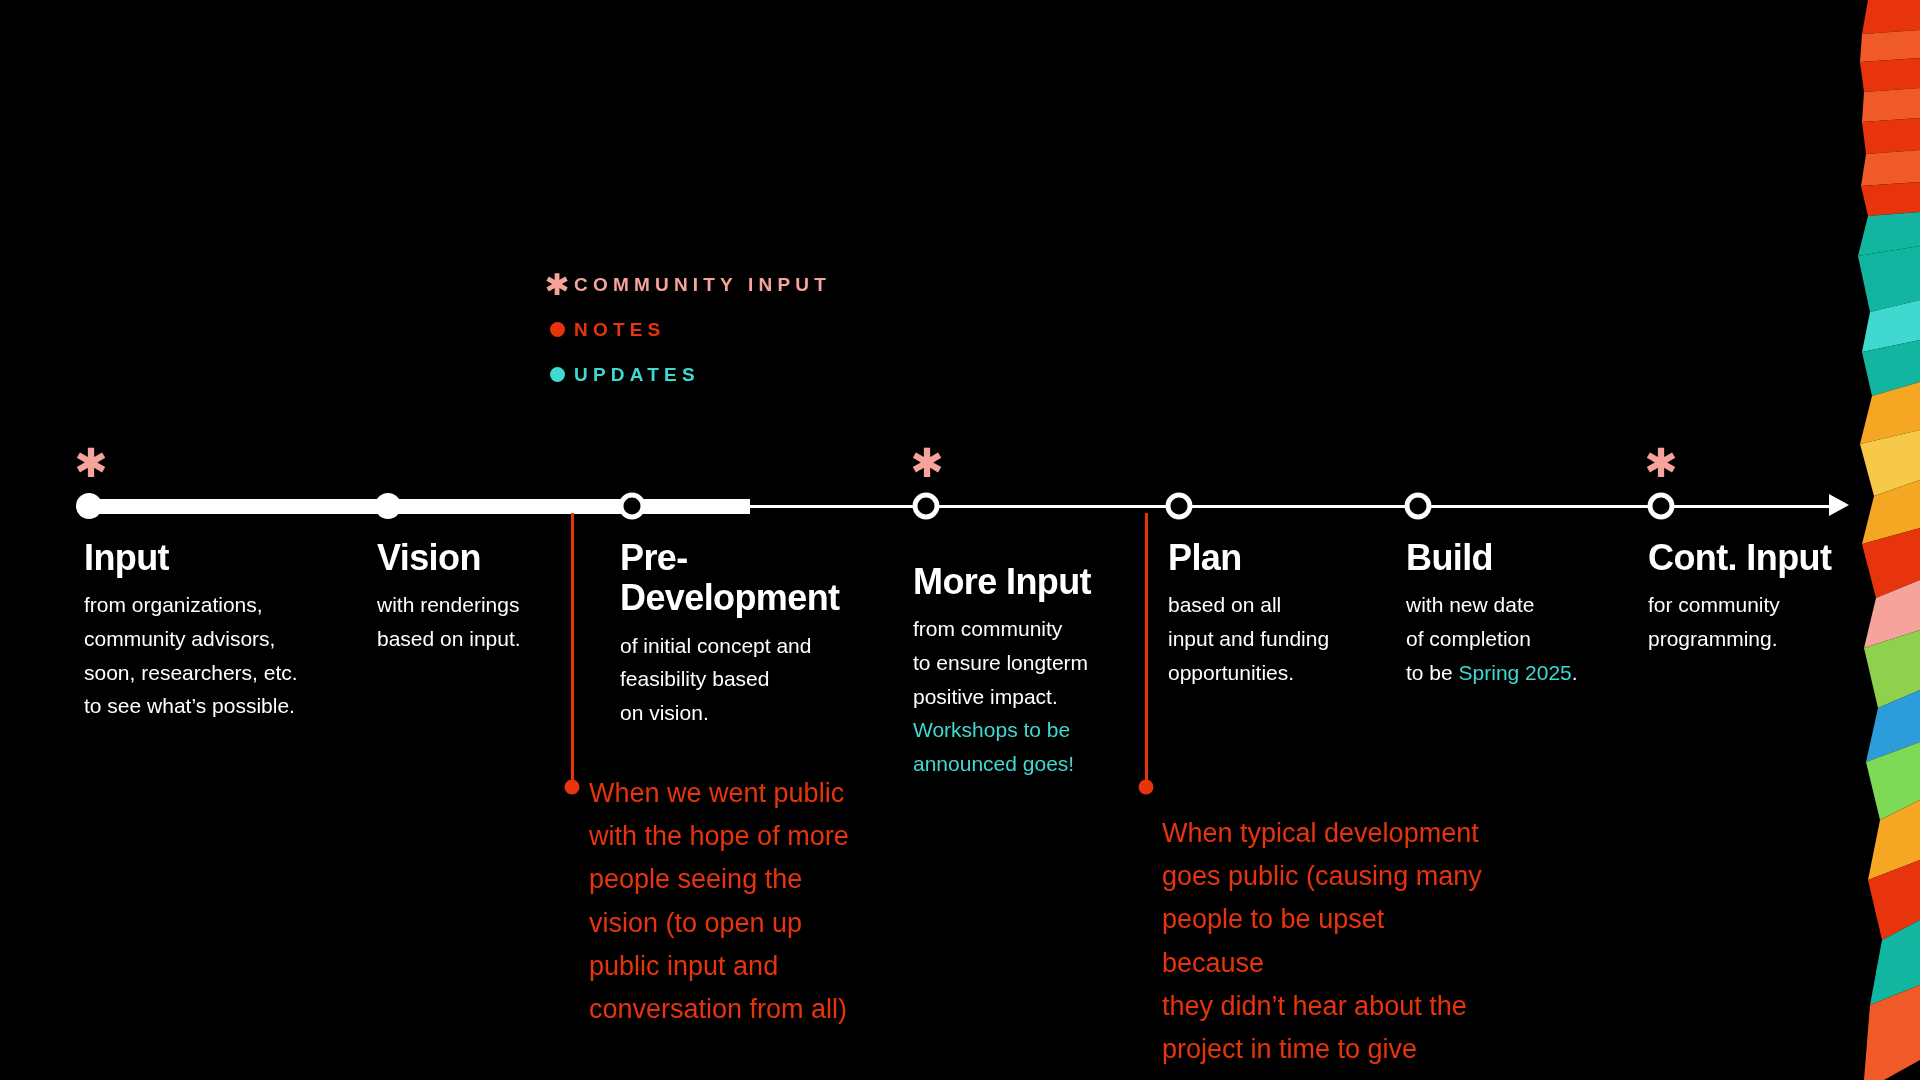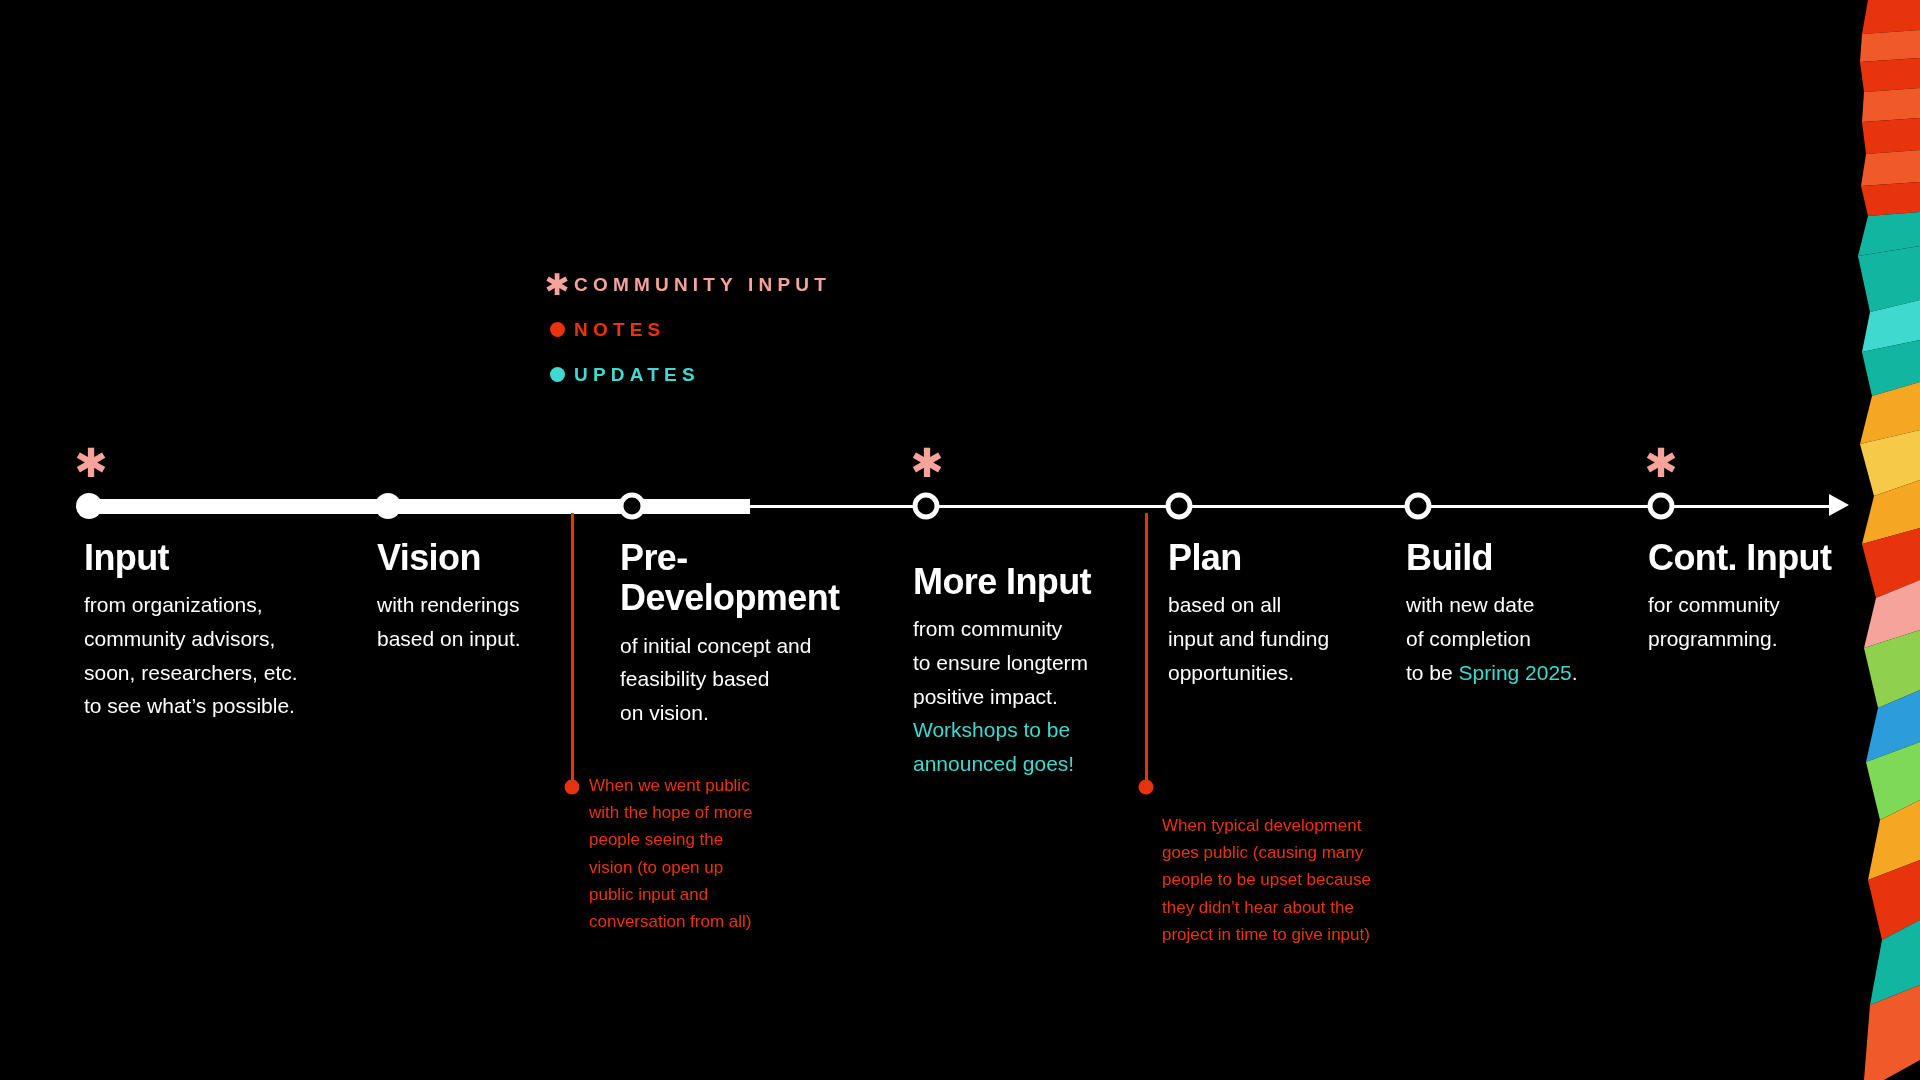--- a/index.html
+++ b/index.html
@@ -68,21 +68,21 @@
   
   .note-stem {
     position: absolute; width: 3px; background: #E8340C;
   }
   .note-dot {
     position: absolute; width: 15px; height: 15px; border-radius: 50%;
     background: #E8340C; transform: translate(-50%, -50%);
   }
   .note-text {
     position: absolute; color: #E8340C;
-    font-size: 17px; line-height: 1.6; font-weight: 400;
+    font-size: 27px; line-height: 1.6; font-weight: 400;
   }
 
   
   #ribbon {
     position: absolute; right: 0; top: 0; width: 62px; height: 1080px;
     overflow: hidden;
   }
 </style>
 </head>
 <body>

